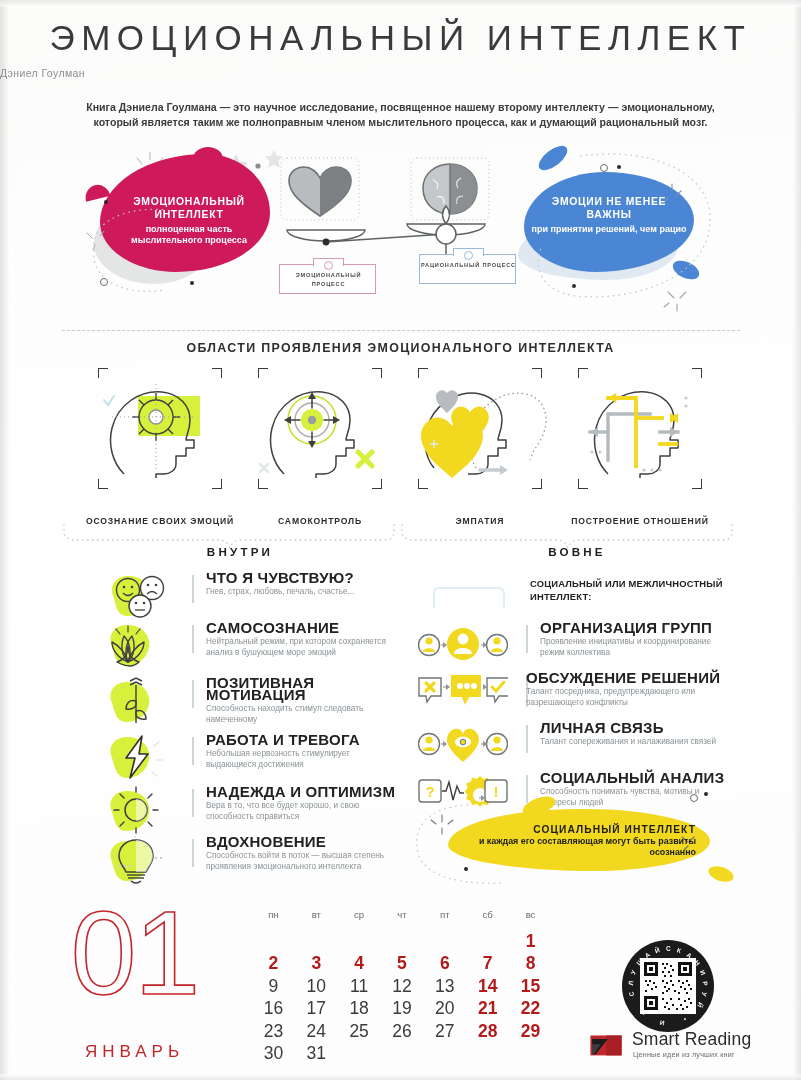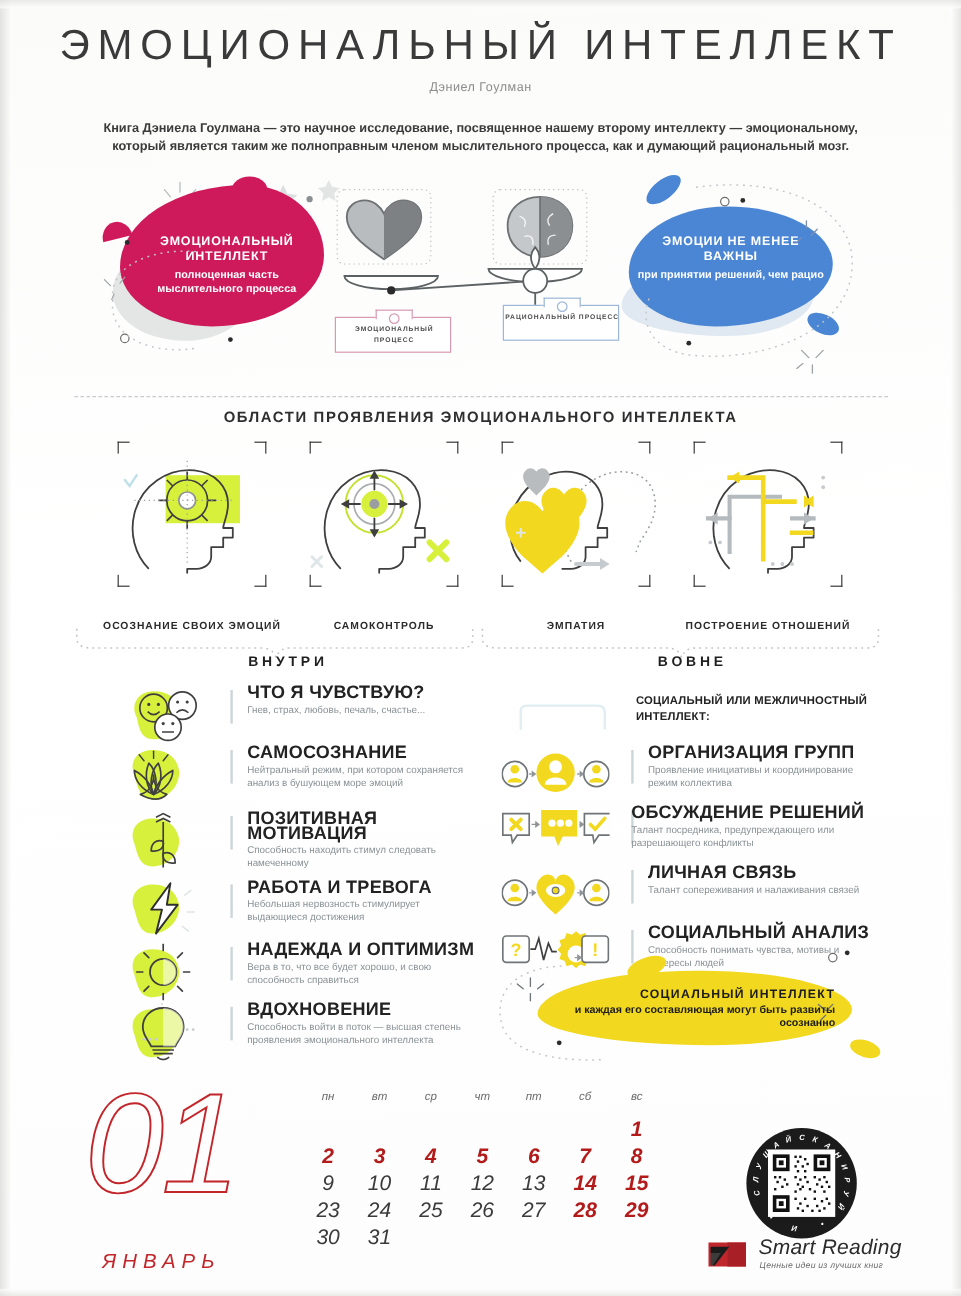--- a/index.html
+++ b/index.html
@@ -28,21 +28,21 @@
   .edge-b { position:absolute; left:0; bottom:0; width:801px; height:6px;
     background:linear-gradient(0deg,#e0e0dd,#ffffff); opacity:.65; }
 
   
   .title {
     position:absolute; left:0; top:18px; width:801px; text-align:center;
     font-size:35px; letter-spacing:6.5px; font-weight:400; color:#3a3a3a;
     font-family:"Liberation Sans","DejaVu Sans",sans-serif;
   }
   .author {
-    position:absolute; left:0; top:67px; width:801px; text-align:center;
+    position:absolute; left:0; top:67px; width:801px; text-align:left;
     font-size:10.5px; letter-spacing:.4px; color:#8d8d8d;
   }
   .lede {
     position:absolute; left:80px; top:100px; width:641px; text-align:center;
     font-size:10.6px; line-height:14.6px; font-weight:bold; color:#3b3b3b;
   }
 
   
   .blobsec { position:absolute; left:0; top:144px; width:801px; height:182px; }
   .blob { position:absolute; }
@@ -161,21 +161,21 @@
     background:#F2D81E; border-radius:50%; transform:rotate(18deg);
   }
   .sblob .stxt {
     position:absolute; left:56px; top:28px; width:232px; text-align:right;
     z-index:3; color:#1c1c1c; line-height:1.28;
   }
   .sblob .st-head { font-size:10.2px; font-weight:bold; letter-spacing:1.1px; }
   .sblob .st-sub  { font-size:8.9px; font-weight:bold; }
 
   
-  .calsec { position:absolute; left:0; top:900px; width:801px; height:180px;font-style:italic; }
+  .calsec { position:absolute; left:0; top:900px; width:801px; height:180px; }
   .month-num {
     position:absolute; left:42px; top:-6px; width:185px; text-align:center;
     font-size:118px; line-height:118px; color:#C3262A; font-weight:300;
     letter-spacing:-2px;
     -webkit-text-stroke:1.6px #C3262A; color:transparent;
     font-family:"Liberation Sans","DejaVu Sans",sans-serif;
   }
   .month-name {
     position:absolute; left:42px; top:142px; width:185px; text-align:center;
     font-size:17px; letter-spacing:5px; color:#C3262A;
@@ -858,20 +858,29 @@
               <td class="hol">8</td>
             </tr>
             <tr>
               <td>9</td>
               <td>10</td>
               <td>11</td>
               <td>12</td>
               <td>13</td>
               <td class="wk">14</td>
               <td class="wk">15</td>
+            </tr>
+            <tr>
+              <td>16</td>
+              <td>17</td>
+              <td>18</td>
+              <td>19</td>
+              <td>20</td>
+              <td class="wk">21</td>
+              <td class="wk">22</td>
             </tr>
             <tr>
               <td>23</td>
               <td>24</td>
               <td>25</td>
               <td>26</td>
               <td>27</td>
               <td class="wk">28</td>
               <td class="wk">29</td>
             </tr>

